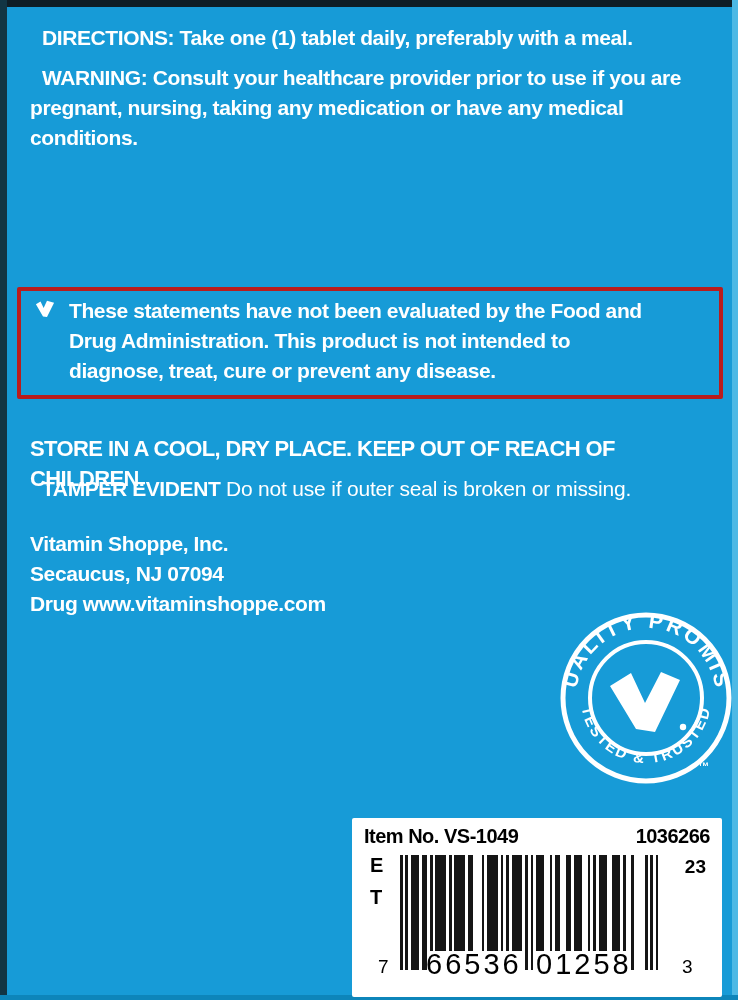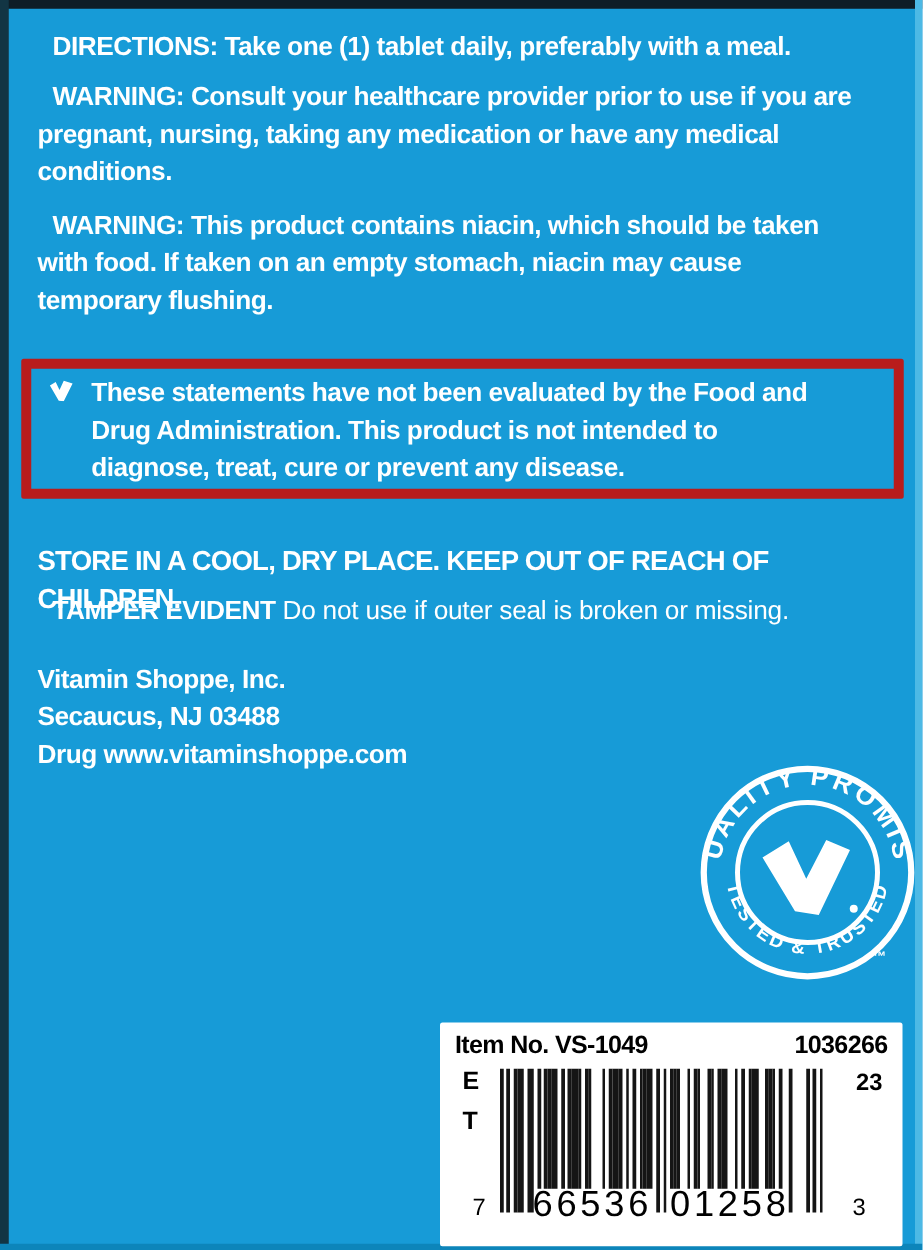--- a/index.html
+++ b/index.html
@@ -13,21 +13,21 @@
   .edge-left{top:0;left:0;width:7px;height:1000px;background:#123544;}
   .edge-right{top:0;right:0;width:6px;height:1000px;background:#4db9e5;}
   .edge-bottom{bottom:0;left:0;width:738px;height:5px;background:#0d85ba;}
 
   .tb{position:absolute;left:30px;font-size:21px;font-weight:700;
       letter-spacing:-0.4px;line-height:30px;color:#fff;}
   .tb .body{font-weight:600;}
   .hd{font-weight:700;margin-left:12px;}
 
   .fda-box{position:absolute;left:17px;top:287px;width:706px;height:112px;
-    border:8px solid #b91c1c;box-sizing:border-box;border-radius:2px;}
+    border:4px solid #b91c1c;box-sizing:border-box;border-radius:2px;}
   .fda-marker{position:absolute;left:14px;top:9px;width:20px;height:17px;}
   .fda-text{position:absolute;left:48px;top:5px;width:575px;
     font-size:21px;font-weight:700;letter-spacing:-0.4px;line-height:30px;}
 
   .store-line{font-size:22px;letter-spacing:-0.6px;}
   .tamper-line .body{font-weight:400;letter-spacing:-0.2px;}
 
   .dist div{white-space:nowrap;}
 
   .seal{position:absolute;left:558px;top:610px;width:176px;height:176px;}
@@ -63,42 +63,39 @@
   <div class="edge edge-bottom"></div>
 
   <div class="tb" style="top:23px;width:700px;">
     <span class="hd">DIRECTIONS:</span><span class="body"> Take one (1) tablet daily, preferably with a meal.</span>
   </div>
 
   <div class="tb" style="top:63px;width:700px;">
     <span class="hd">WARNING:</span><span class="body"> Consult your healthcare provider prior to use if you are pregnant, nursing, taking any medication or have any medical conditions.</span>
   </div>
 
-  <div class="tb" style="top:166px;width:645px;">
-    <span class="hd">WARNING:</span><span class="body"> This product contains niacin, which should be taken with food. If taken on an empty stomach, niacin may cause temporary flushing.</span>
-  </div>
 
   <div class="fda-box">
     <span class="fda-marker">
       <svg width="20" height="17" viewBox="0 0 130 110">
         <polygon points="6,28 36,10 56,52 78,4 124,18 78,110 52,107" fill="#ffffff"></polygon>
       </svg>
     </span>
     <div class="fda-text">These statements have not been evaluated by the Food and Drug Administration. This product is not intended to diagnose, treat, cure or prevent any disease.</div>
   </div>
 
   <div class="tb store-line" style="top:434px;width:700px;">STORE IN A COOL, DRY PLACE. KEEP OUT OF REACH OF CHILDREN.</div>
 
   <div class="tb tamper-line" style="top:474px;width:700px;">
     <span class="hd">TAMPER EVIDENT</span><span class="body"> Do not use if outer seal is broken or missing.</span>
   </div>
 
   <div class="tb dist" style="top:529px;width:420px;">
     <div>Vitamin Shoppe, Inc.</div>
-    <div>Secaucus, NJ 03488</div>
+    <div>Secaucus, NJ 07094</div>
     <div>Drug www.vitaminshoppe.com</div>
   </div>
 
   <div class="seal">
     <svg width="176" height="176" viewBox="0 0 176 176">
       <defs>
         <path id="sealArcTop" d="M 18 88 A 70 70 0 0 1 158 88" fill="none"></path>
         <path id="sealArcBottom" d="M 23 88 A 65 65 0 0 0 153 88" fill="none"></path>
       </defs>
       <circle cx="88" cy="88" r="83" fill="none" stroke="#ffffff" stroke-width="5"></circle>

